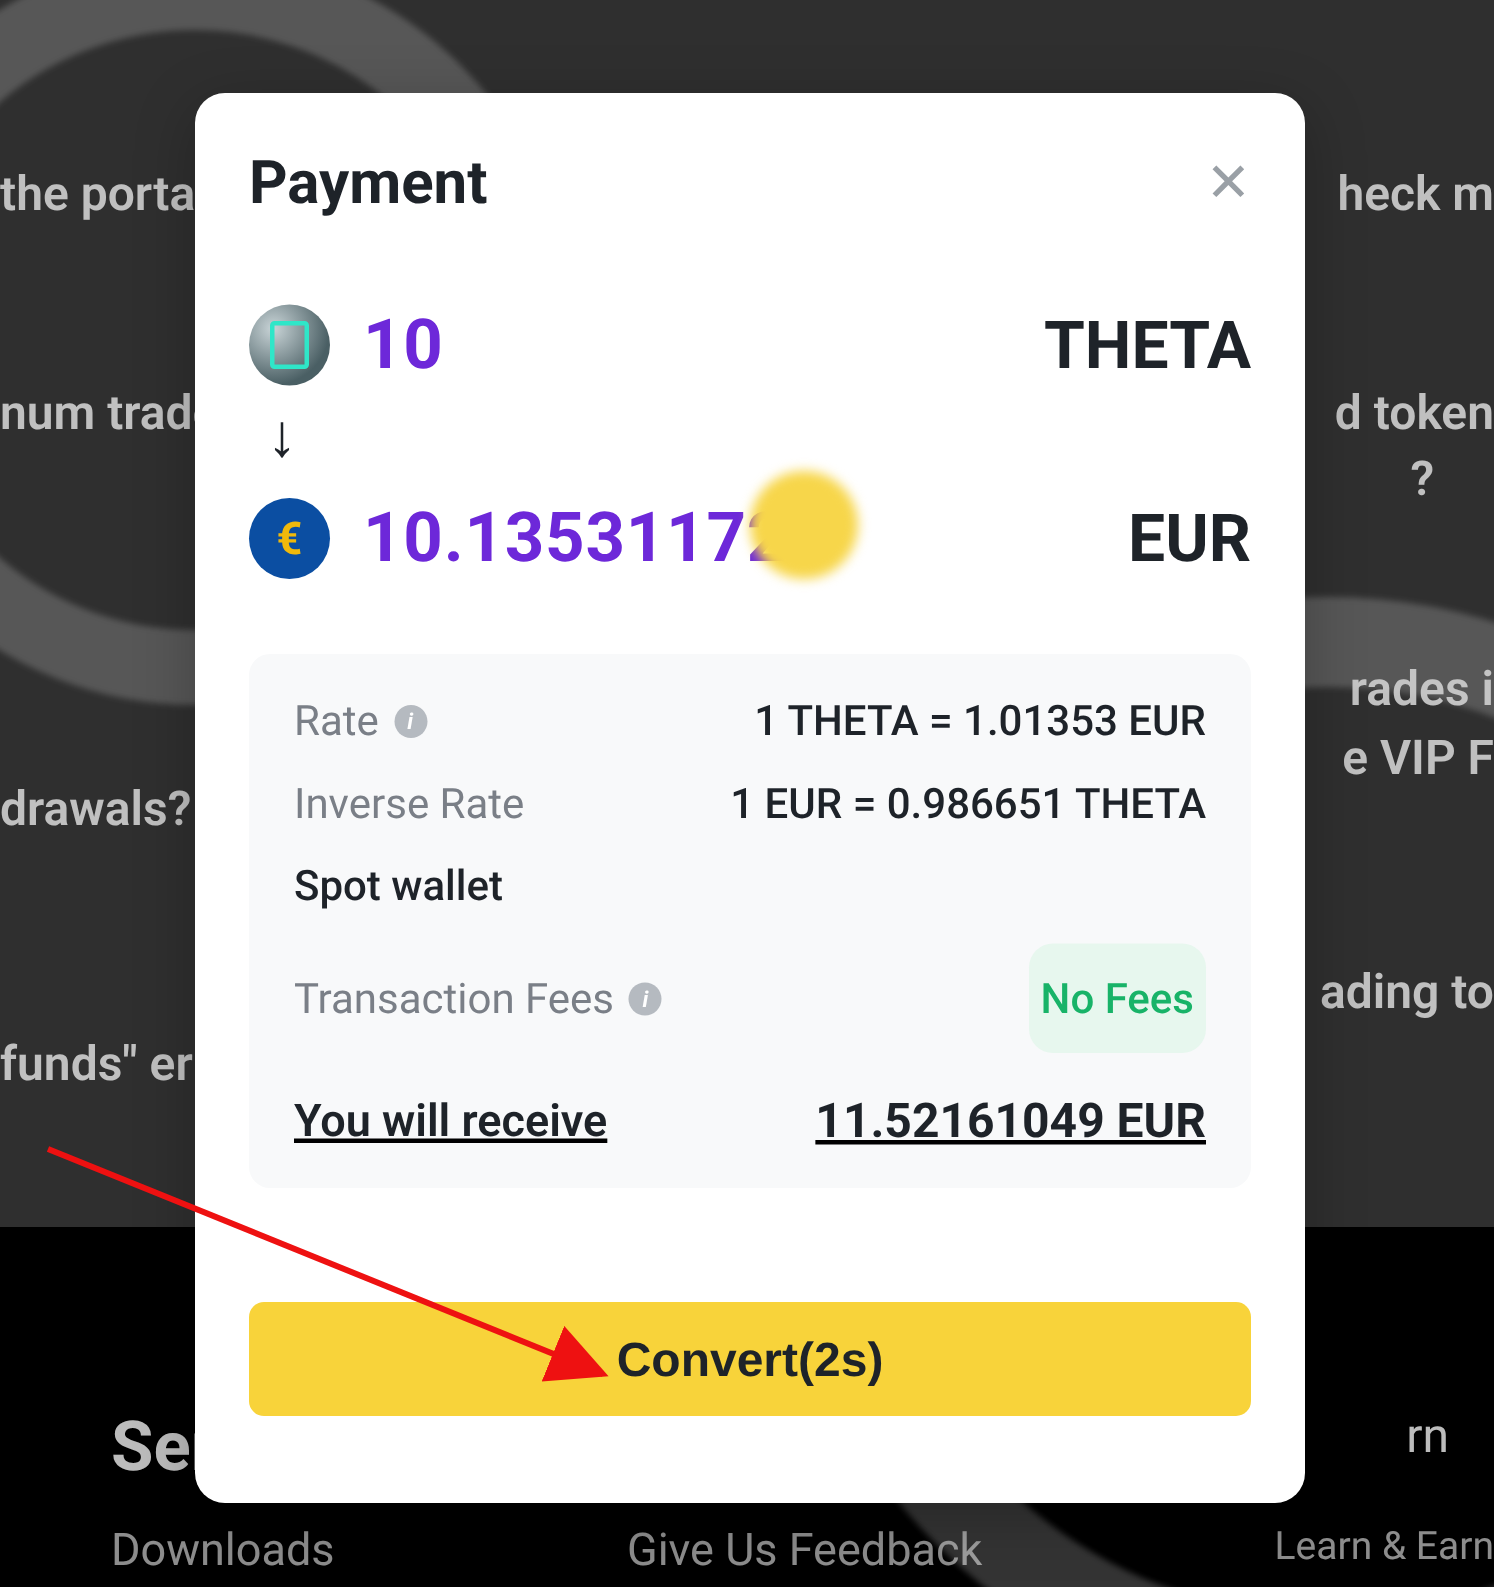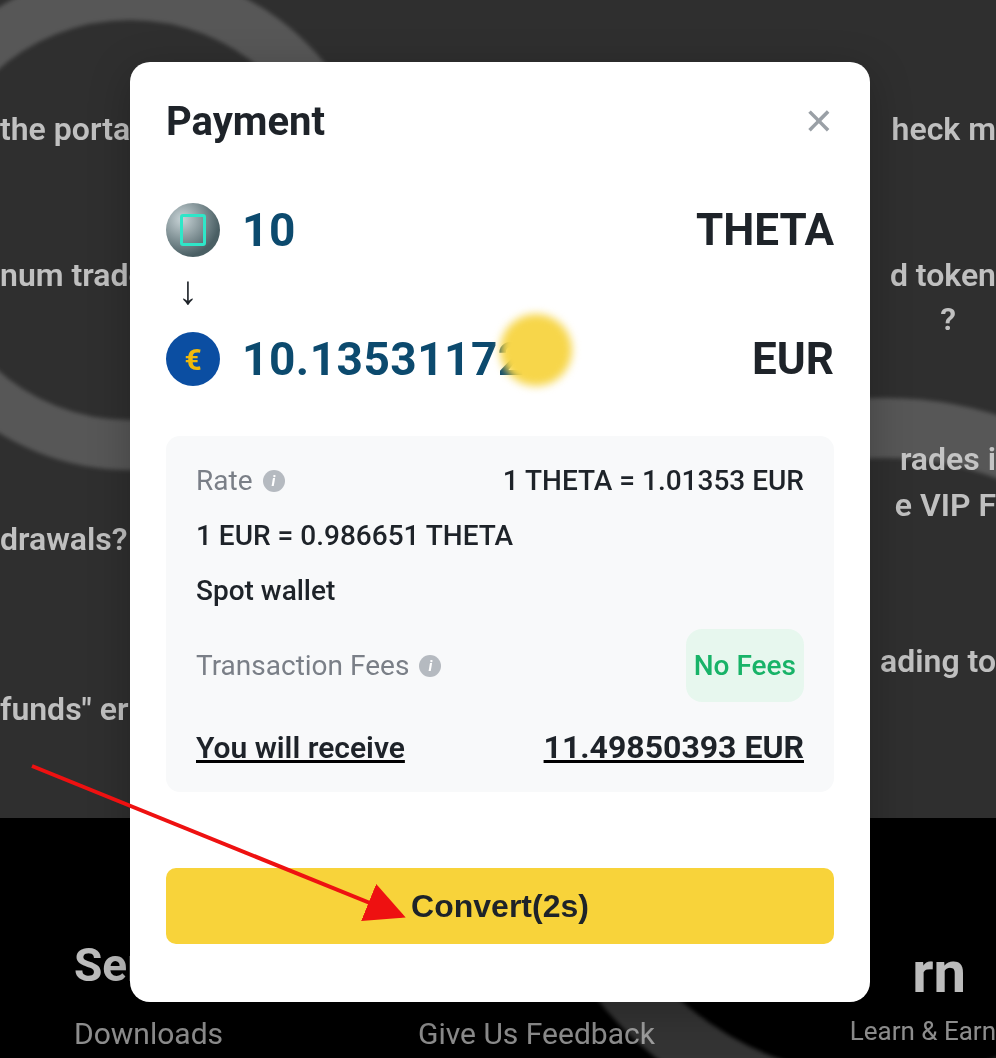--- a/index.html
+++ b/index.html
@@ -16,21 +16,21 @@
   .title{font-size:40px;font-weight:700;color:#1e2329;}
   .close{font-size:36px;color:#9aa0a6;cursor:pointer;line-height:1;}
   .pair{margin-top:58px;}
   .row{display:flex;align-items:center;justify-content:space-between;margin-bottom:10px;}
   .left{display:flex;align-items:center;gap:22px;}
   .coin{width:54px;height:54px;border-radius:50%;display:flex;align-items:center;justify-content:center;font-size:26px;font-weight:700;color:#fff;}
   .coin.theta{background:radial-gradient(circle at 30% 30%,#c9d4d7,#4a5f64 70%);}
   .coin.theta::after{content:"";display:block;width:20px;height:26px;border:3px solid #2fe6c8;border-radius:3px;}
   .coin.eur{background:#0b4ea2;}
   .coin.eur::after{content:"€";color:#f0b90b;font-size:30px;font-weight:700;}
-  .amt{font-size:46px;font-weight:700;color:#0c4a6e;letter-spacing:.5px;}
+  .amt{font-size:46px;font-weight:700;color:#6d28d9;letter-spacing:.5px;}
   .sym{font-size:44px;font-weight:700;color:#1e2329;}
   .arrow{font-size:40px;color:#1e2329;margin:6px 0 18px 12px;font-weight:400;}
   .yellowdot{position:absolute;left:370px;top:252px;width:72px;height:72px;border-radius:50%;background:#f7d64a;filter:blur(4px);}
   .details{margin-top:50px;background:#f8f9fa;border-radius:14px;padding:28px 30px 26px;}
   .drow{display:flex;align-items:center;justify-content:space-between;margin-bottom:22px;font-size:28px;}
   .drow:last-of-type{margin-bottom:0;}
   .dl{color:#7a7f87;display:flex;align-items:center;gap:10px;}
   .dv{color:#1e2329;font-weight:500;}
   .info{width:22px;height:22px;border-radius:50%;background:#b5bac0;color:#fff;display:inline-flex;align-items:center;justify-content:center;font-size:15px;font-weight:700;font-style:italic;}
   .nofee{background:#e7f7ee;color:#18b368;padding:20px 8px;border-radius:16px;font-weight:500;}
@@ -53,21 +53,21 @@
   <span class="txt" style="right:0;top:440px">rades i</span>
   <span class="txt" style="right:0;top:486px">e VIP F</span>
   <span class="txt" style="left:0;top:520px">drawals?</span>
   <span class="txt" style="right:0;top:642px">ading to</span>
   <span class="txt" style="left:0;top:690px">funds" er</span>
   <div class="footer">
     <div class="wm wm2"></div>
     <span class="ftxt" style="left:74px;top:120px;font-size:46px;font-weight:700">Ser</span>
     <span class="ftxt" style="left:74px;top:198px;font-size:30px;opacity:.75">Downloads</span>
     <span class="ftxt" style="left:418px;top:198px;font-size:30px;opacity:.75">Give Us Feedback</span>
-    <span class="ftxt" style="right:30px;top:120px;font-size:58px;font-weight:700">rn</span>
+    <span class="ftxt" style="right:30px;top:120px;font-size:32px;font-weight:400">rn</span>
     <span class="ftxt" style="right:0;top:198px;font-size:26px;opacity:.75">Learn &amp; Earn</span>
   </div>
 </div>
 
 <div class="overlay"></div>
 
 <div class="modal">
   <div class="hdr">
     <div class="title">Payment</div>
     <div class="close">✕</div>
@@ -95,35 +95,36 @@
 
   <div class="details">
     <div class="drow">
       <span class="dl">
           <span>Rate</span>
           <span class="info">i</span>
         </span>
       <span class="dv">1 THETA = 1.01353 EUR</span>
     </div>
     <div class="drow">
+      <span class="dl">Inverse Rate</span>
       <span class="dv">1 EUR = 0.986651 THETA</span>
     </div>
     <div class="drow">
       <span class="dv">Spot wallet</span>
     </div>
     <div class="drow">
       <span class="dl">
           <span>Transaction Fees</span>
           <span class="info">i</span>
         </span>
       <span class="nofee">No Fees</span>
     </div>
     <div class="recv">
       <span class="dl">You will receive</span>
-      <span class="dv">11.49850393 EUR</span>
+      <span class="dv">11.52161049 EUR</span>
     </div>
   </div>
 
   <button class="btn">Convert(2s)</button>
 </div>
 
 <svg class="redarrow" width="430" height="200">
   <defs>
       <marker id="ah" markerWidth="12" markerHeight="12" refX="9" refY="5" orient="auto">
         <path d="M0,0 L10,5 L0,10 z" fill="#e11"></path>

